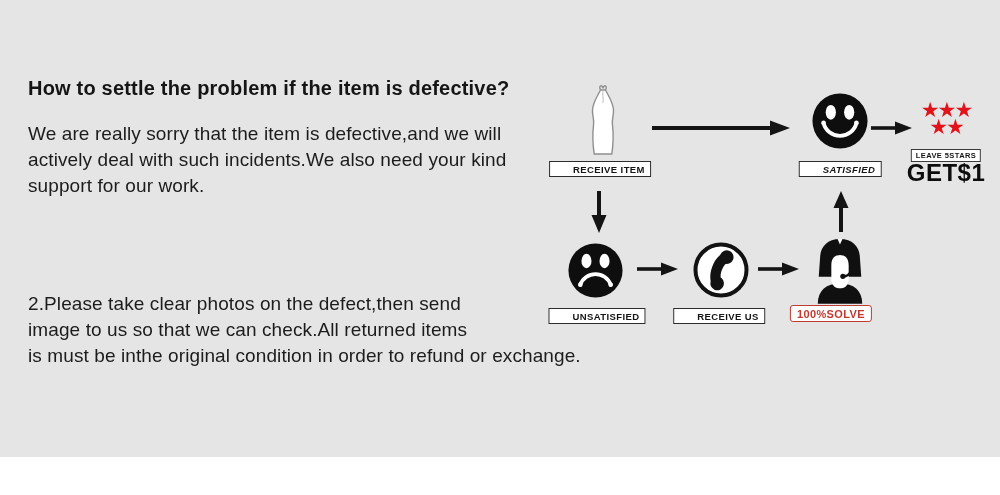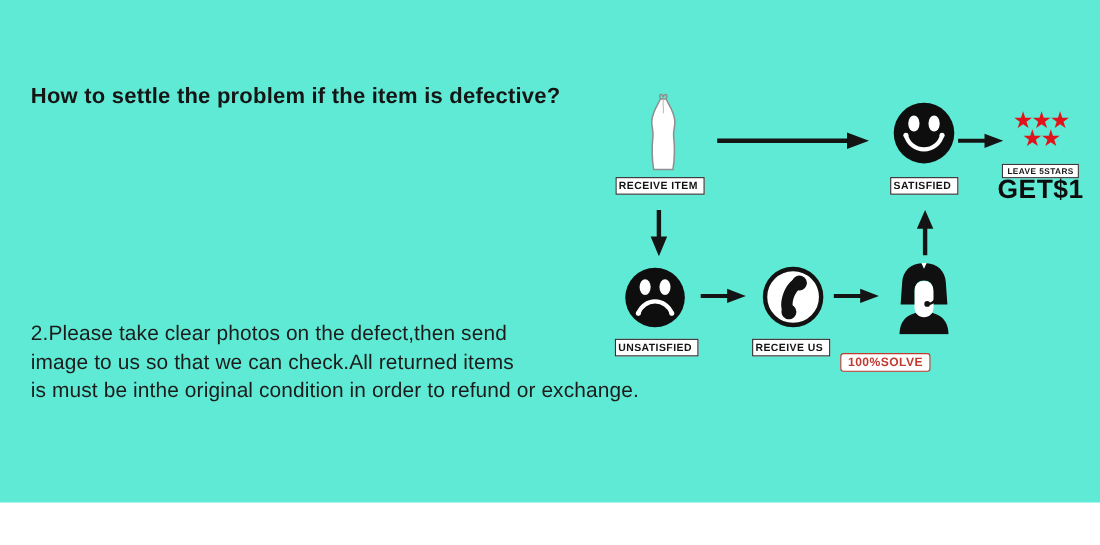--- a/index.html
+++ b/index.html
@@ -1,21 +1,21 @@
 <!DOCTYPE html>
 <html style="--star-red: #e2121b; --solve-red: #c03a30;"><head>
 <meta charset="utf-8">
 <style>
   * { margin: 0; padding: 0; box-sizing: border-box; }
   html,body { background:#ffffff; }
   .canvas {
     position: relative;
     width: 1000px;
     height: 457px;
-    background: #5eead4;
+    background: #e5e5e5;
     font-family: "Liberation Sans", sans-serif;
     color: #1a1a1a;
     overflow: hidden;
   }
   .title {
     position: absolute;
     left: 28px; top: 77px;
     font-size: 20px;
     font-weight: bold;
     color: #151515;
@@ -40,21 +40,21 @@
   .tag {
     position: absolute;
     transform: translateX(-50%);
     display: inline-block;
     border: 1px solid #2c2c2c;
     background: #ffffff;
     color: #141414;
     font-size: 9.5px;
     font-weight: bold;
     letter-spacing: 0.4px;
-    padding: 2px 5px 1px 2px;
+    padding: 2px 5px 1px 23px;
     white-space: nowrap;
   }
   .tag.small {
     font-size: 7.5px;
     padding: 1px 4px;
     border-color: #3a3a3a;
   }
   .tag.red {
     color: var(--solve-red, #c03a30);
     border: 1.5px solid var(--solve-red, #c03a30);
@@ -83,20 +83,23 @@
   }
   .stars .row { display:block; }
   svg { display: block; }
 </style>
 </head>
 <body>
 
 <div class="canvas">
 
   <div class="title">How to settle the problem if the item is defective?</div>
+  <div class="para p-intro">We are really sorry that the item is defective,and we will
+actively deal with such incidents.We also need your kind
+support for our work.</div>
   <div class="para p-point2">2.Please take clear photos on the defect,then send
 image to us so that we can check.All returned items
 is must be inthe original condition in order to refund or exchange.</div>
 
   <div class="node-icon" style="left:585px; top:82px;">
     <svg width="36" height="78" viewBox="0 0 36 78">
       <path d="M15.5,8 C13,3 17.5,2.5 18,6.5 C18.5,2.5 23,3 20.5,8" fill="none" stroke="#8f8f8f" stroke-width="1.4"></path>
       <path d="M15.5,8 C13,13 8,20 7.5,28 C7.2,33 9.2,37 8.6,42 C7.8,49 7,58 9.2,72 L26.8,72 C29,58 28.2,49 27.4,42 C26.8,37 28.8,33 28.5,28 C28,20 23,13 20.5,8 Z" fill="#ffffff" stroke="#8f8f8f" stroke-width="1.4"></path>
       <path d="M18,8 C17.5,12 18.4,16 18,21" fill="none" stroke="#b5b5b5" stroke-width="0.9"></path>
     </svg>
@@ -113,21 +116,21 @@
   <div class="node-icon" style="left:811px; top:92px;">
     <svg width="58" height="58" viewBox="0 0 60 60">
       <circle cx="30" cy="30" r="28.5" fill="#0e0e0e"></circle>
       <ellipse cx="20.5" cy="21" rx="5.3" ry="7.6" fill="#ffffff"></ellipse>
       <ellipse cx="39.5" cy="21" rx="5.3" ry="7.6" fill="#ffffff"></ellipse>
       <path d="M13,32 A17.5,17.5 0 0 0 47,32" fill="none" stroke="#ffffff" stroke-width="4" stroke-linecap="round"></path>
       <circle cx="13" cy="32" r="2.4" fill="#ffffff"></circle>
       <circle cx="47" cy="32" r="2.4" fill="#ffffff"></circle>
     </svg>
   </div>
-  <div class="tag" style="left:840px; top:161px;">SATISFIED</div>
+  <div class="tag" style="left:840px; top:161px;font-style:italic;">SATISFIED</div>
 
   <div class="node-icon" style="left:869px; top:118px;">
     <svg width="44" height="20" viewBox="0 0 44 20">
       <line x1="2" y1="10" x2="28" y2="10" stroke="#141414" stroke-width="3.6"></line>
       <polygon points="26,3.5 43,10 26,16.5" fill="#141414"></polygon>
     </svg>
   </div>
 
   <div class="stars" style="left:946px; top:101px;">
     <span class="row">★★★</span>
@@ -184,21 +187,21 @@
   <div class="node-icon" style="left:811px; top:236px;">
     <svg width="58" height="68" viewBox="0 0 60 70">
       <path d="M7,70 C7,56 16,49 30,49 C44,49 53,56 53,70 Z" fill="#101010"></path>
       <path d="M21,30 C21,23 25,20 30,20 C35,20 39,23 39,30 L39,44 C39,51 35,54 30,54 C25,54 21,51 21,44 Z" fill="#ffffff"></path>
       <path d="M30,3 C17,3 10,11 9.5,21 L8,42 L21,42 L21,30 C21,22.5 25,19.5 30,19.5 C35,19.5 39,22.5 39,30 L39,42 L52,42 L50.5,21 C50,11 43,3 30,3 Z" fill="#101010"></path>
       <polygon points="27.5,3 32.5,3 30,8.5" fill="#ffffff"></polygon>
       <path d="M40.5,27 C45,35 39,41.5 34,41.5" fill="none" stroke="#101010" stroke-width="2.4"></path>
       <circle cx="33" cy="41.5" r="2.7" fill="#101010"></circle>
     </svg>
   </div>
-  <div class="tag red" style="left:805px; top:305px;margin-top:16px;">100%SOLVE</div>
+  <div class="tag red" style="left:831px; top:305px;">100%SOLVE</div>
 
   <div class="node-icon" style="left:830px; top:190px;">
     <svg width="22" height="44" viewBox="0 0 22 44">
       <line x1="11" y1="42" x2="11" y2="16" stroke="#141414" stroke-width="4"></line>
       <polygon points="3.5,18 11,1 18.5,18" fill="#141414"></polygon>
     </svg>
   </div>
 
 </div>
 

